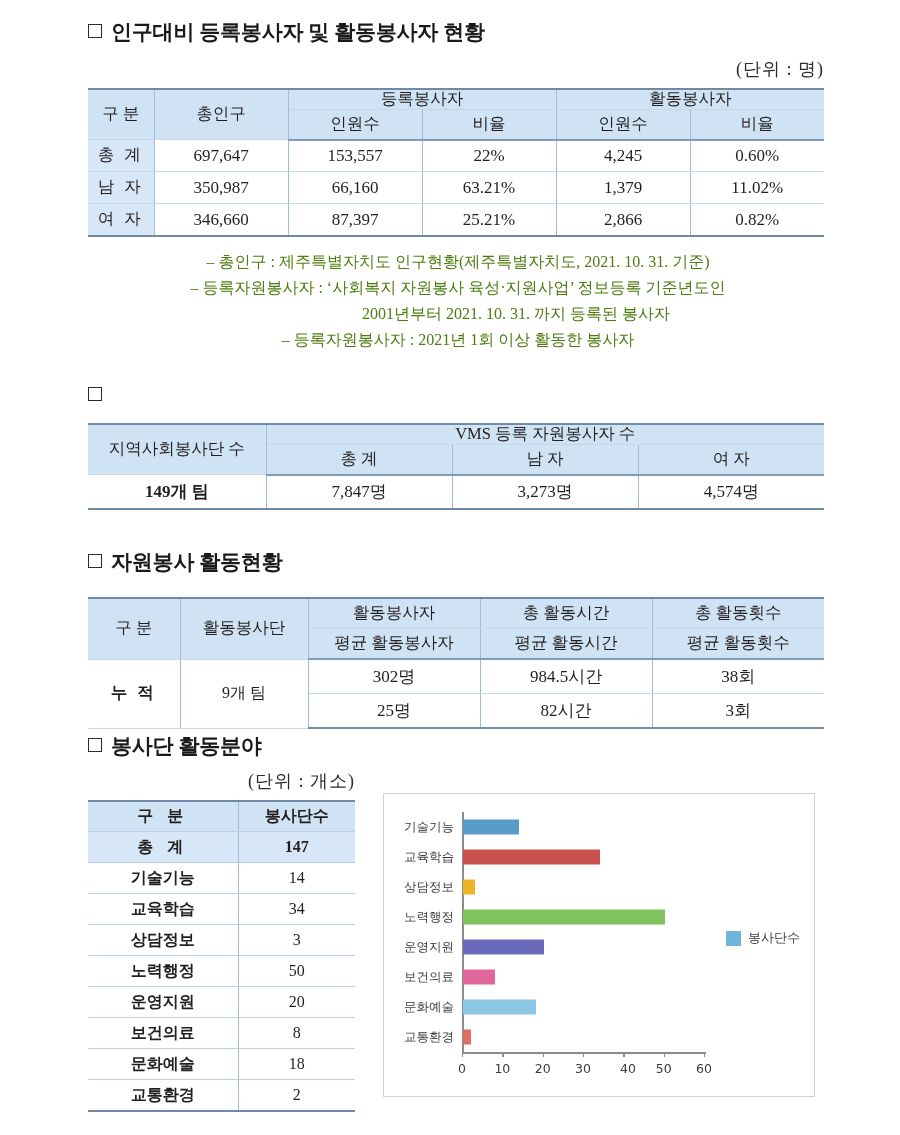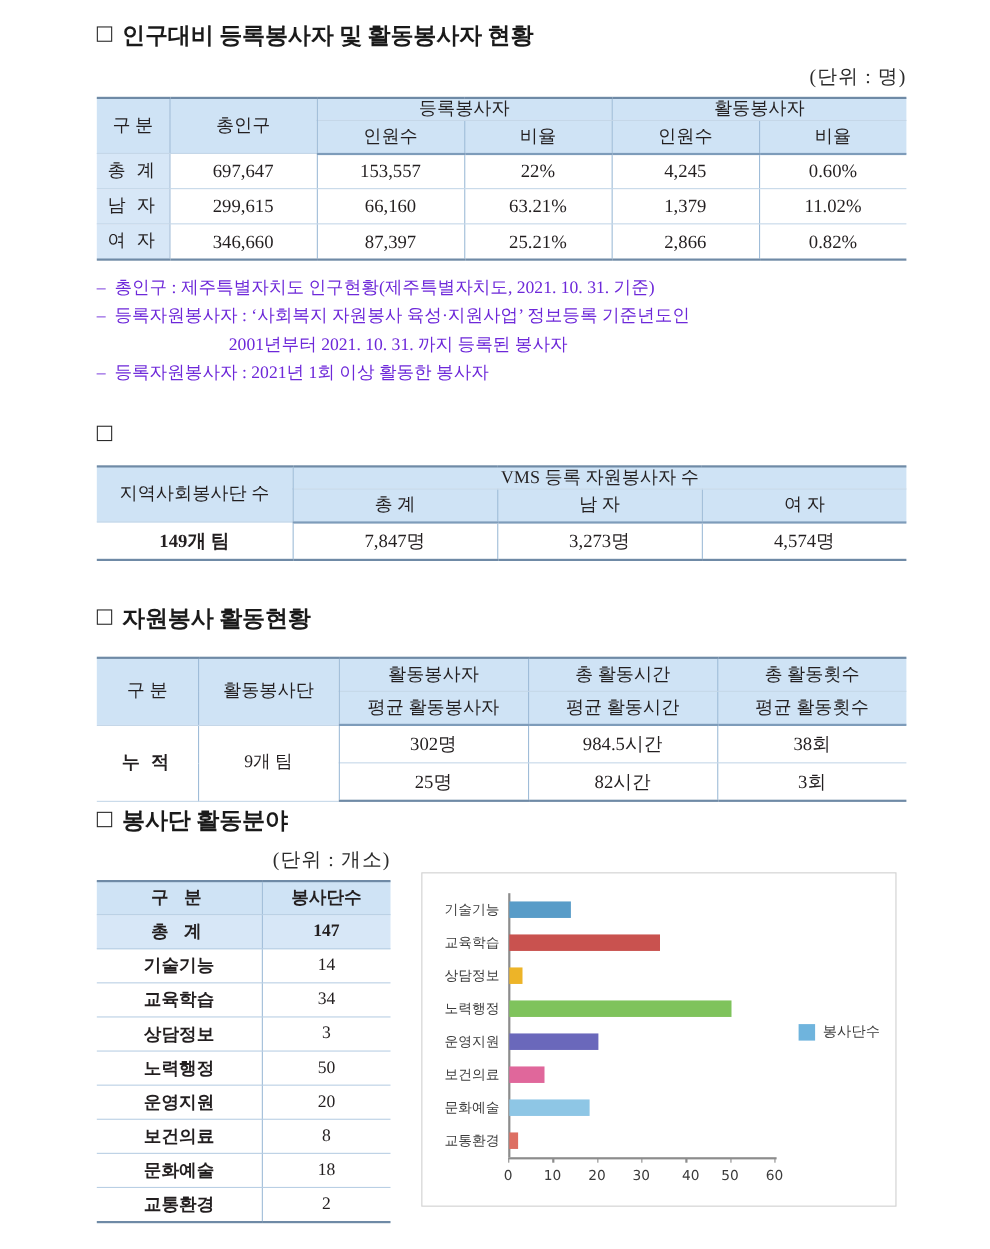--- a/index.html
+++ b/index.html
@@ -87,21 +87,22 @@
     font-weight: bold;
     font-size: 16.5px;
     letter-spacing: 3px;
   }
   .num { font-size: 17px; }
 
   
   .notes {
     font-size: 16px;
     line-height: 1.62;
-    color: #6d28d9;
+    color: #4d7c0f;
+    text-align: center;
   }
   .notes .nline { white-space: nowrap; }
   .notes .dash { display: inline-block; width: 16px; }
   .notes .indent { padding-left: 120px; }
 
   
   table.fieldtbl {
     border-collapse: collapse;
     table-layout: fixed;
     width: 267px;
@@ -234,21 +235,21 @@
         <tr>
           <td class="rowlab no-l" style="height:31px">총 계</td>
           <td class="num">697,647</td>
           <td class="num">153,557</td>
           <td class="num">22%</td>
           <td class="num">4,245</td>
           <td class="num no-r">0.60%</td>
         </tr>
         <tr>
           <td class="rowlab no-l" style="height:31px">남 자</td>
-          <td class="num">299,615</td>
+          <td class="num">350,987</td>
           <td class="num">66,160</td>
           <td class="num">63.21%</td>
           <td class="num">1,379</td>
           <td class="num no-r">11.02%</td>
         </tr>
         <tr class="bot-edge">
           <td class="rowlab no-l" style="height:31px">여 자</td>
           <td class="num">346,660</td>
           <td class="num">87,397</td>
           <td class="num">25.21%</td>

